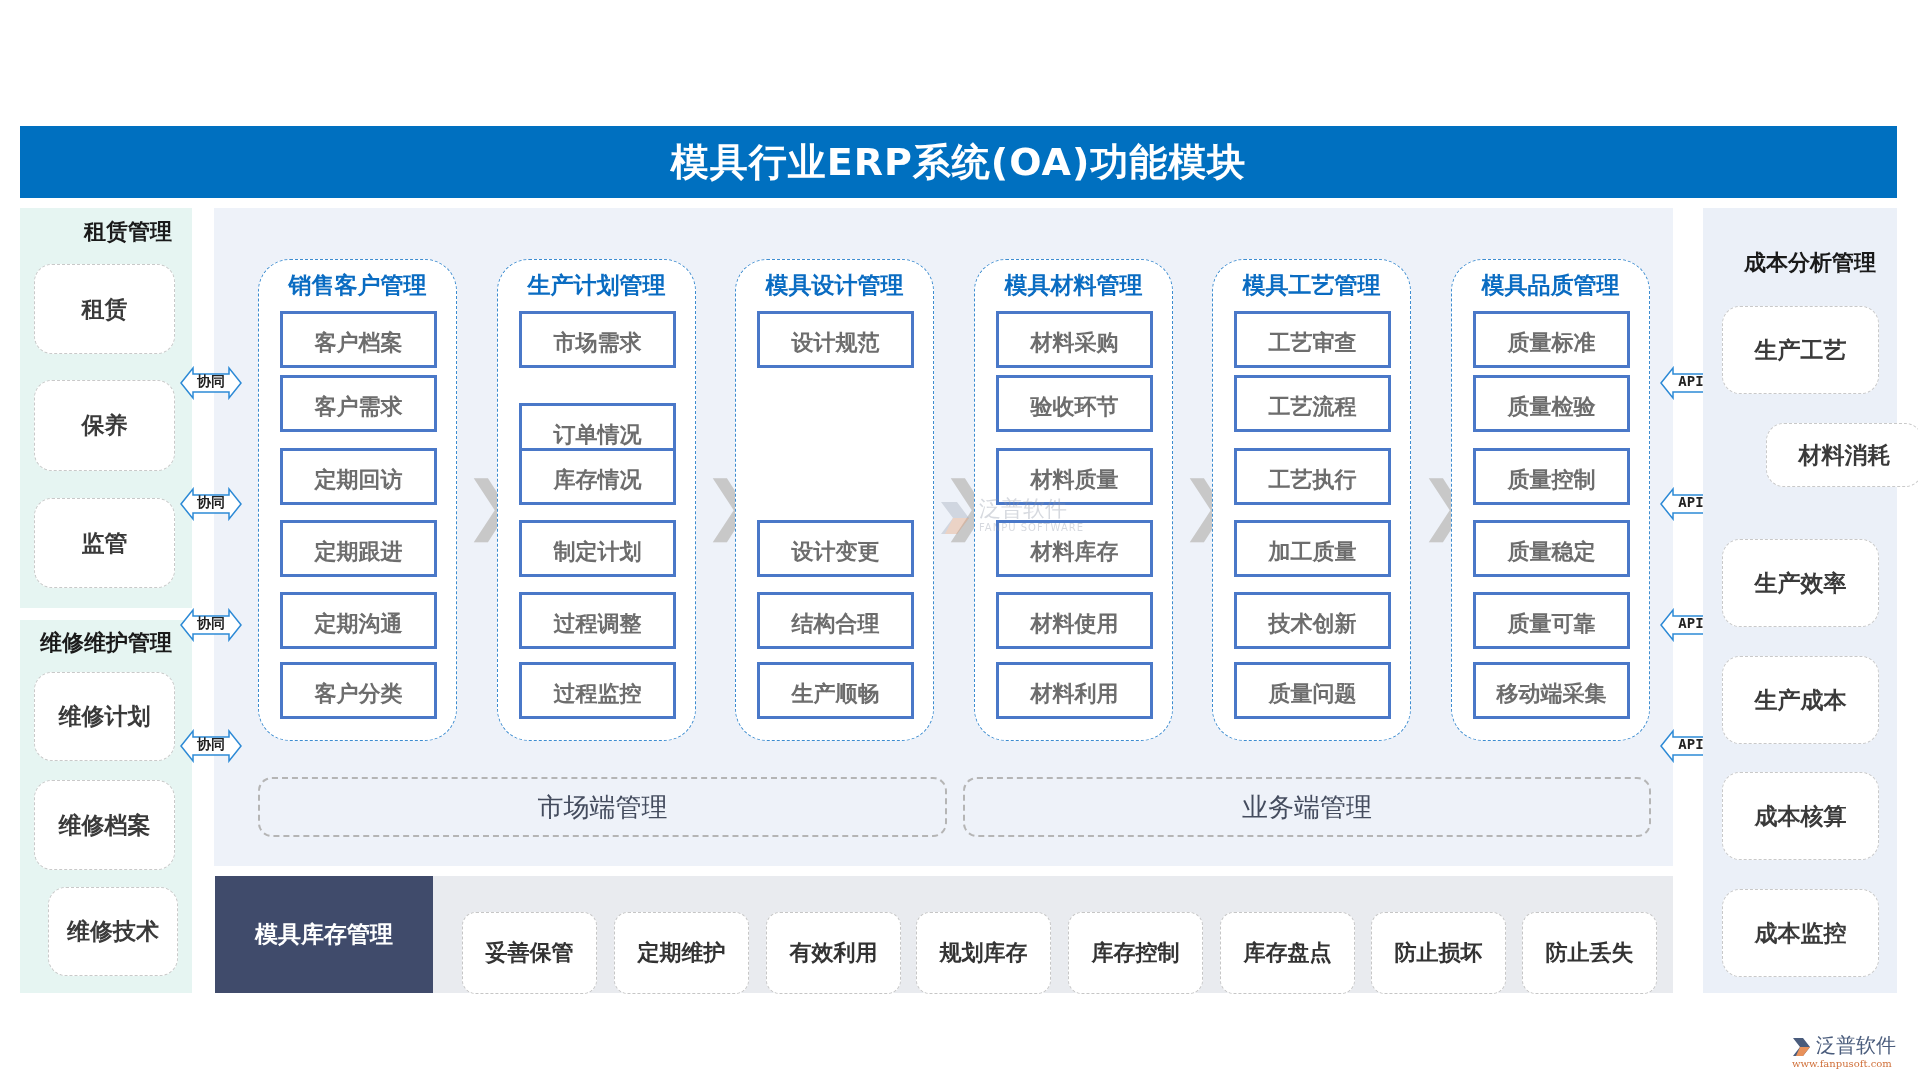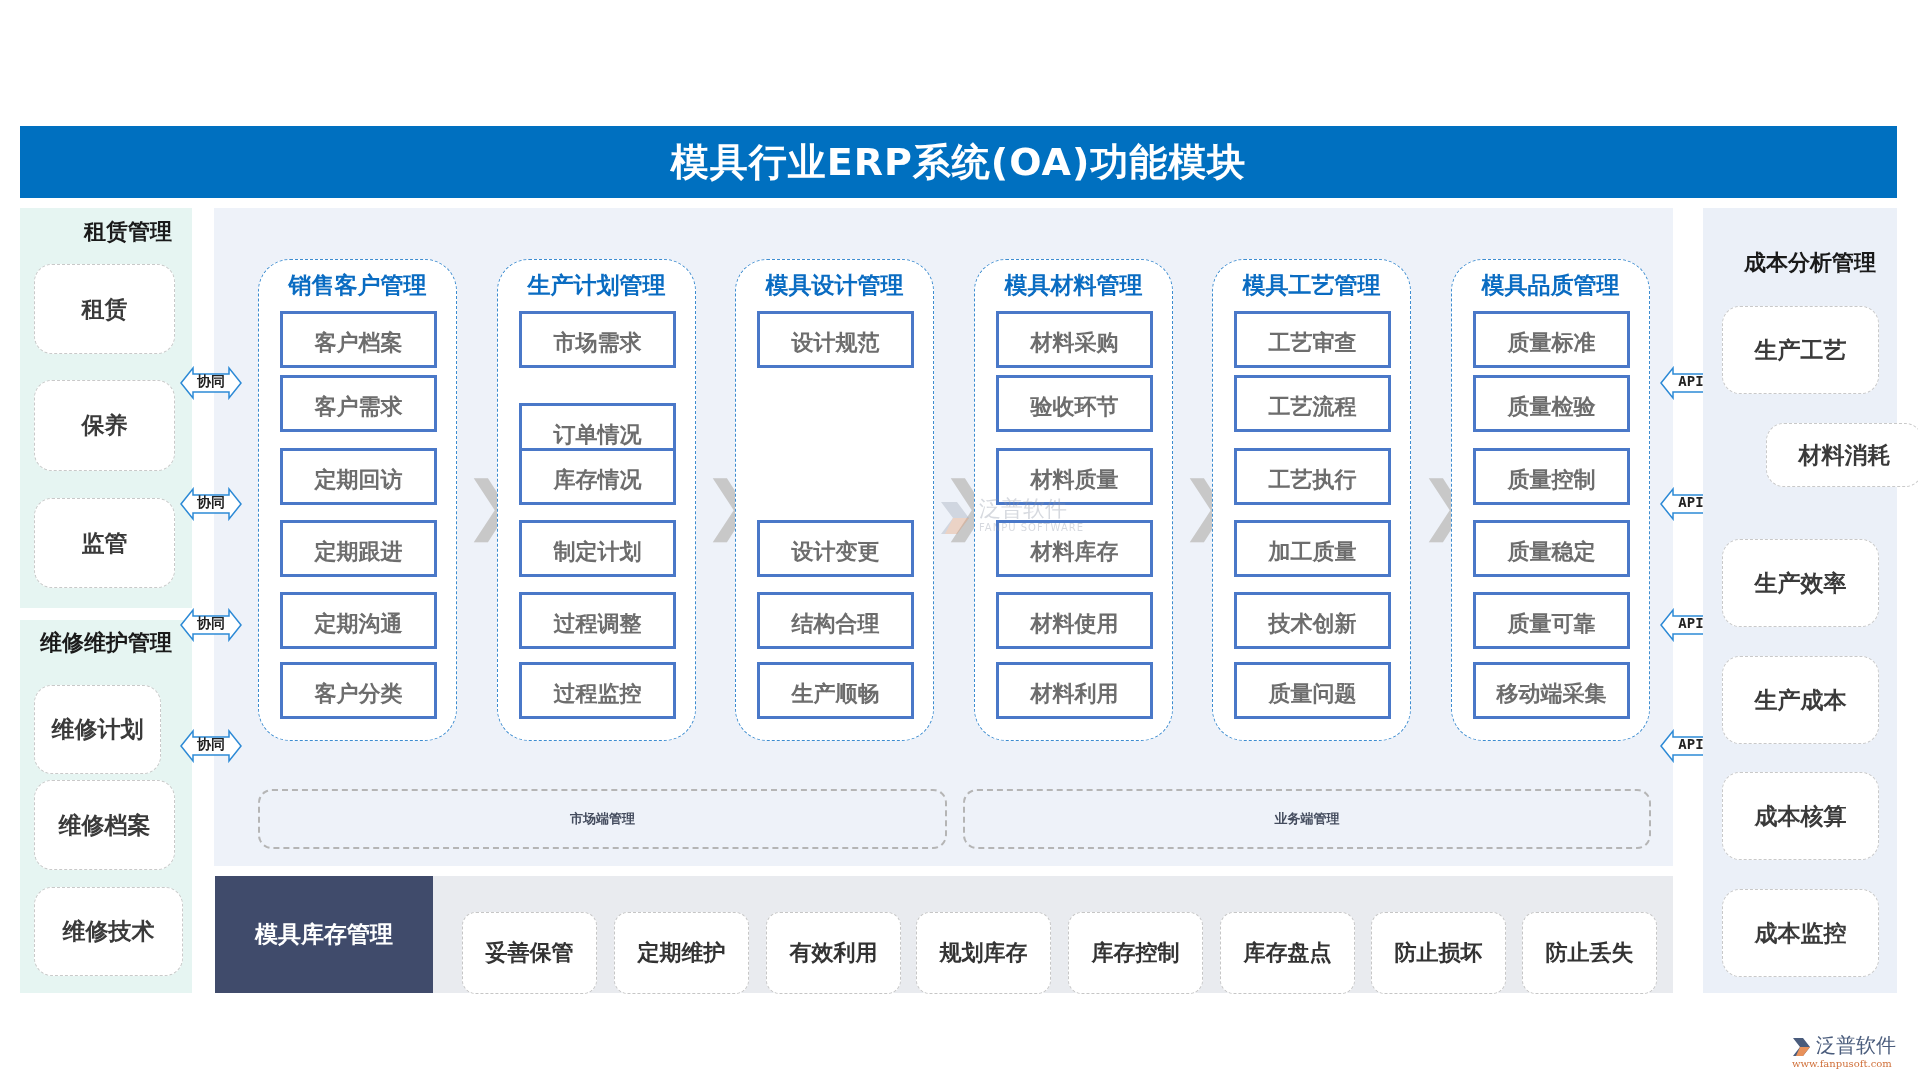--- a/index.html
+++ b/index.html
@@ -7,21 +7,21 @@
   .abs{position:absolute;}
   .title-bar{left:20px;top:126px;width:1877px;height:72px;background:#0070c0;color:#fff;font-size:38px;font-weight:bold;display:flex;align-items:center;justify-content:center;letter-spacing:1px;}
   .left-panel{background:#e6f5f2;}
   .panel-title{position:absolute;left:0;right:0;text-align:center;font-size:22px;font-weight:bold;color:#1a1a1a;}
   .side-card{position:absolute;background:#fff;border:1.5px dashed #c9c9c9;border-radius:18px;display:flex;align-items:center;justify-content:center;font-size:23px;font-weight:bold;color:#3a3a3a;}
   .main-panel{left:214px;top:208px;width:1459px;height:658px;background:#eef2f9;}
   .col{position:absolute;top:51px;width:199px;height:482px;border:1.5px dashed #3c8cd0;border-radius:32px;background:#fff;}
   .col-title{position:absolute;top:10px;left:0;right:0;text-align:center;font-size:23px;font-weight:bold;color:#0a6cc2;}
   .item{position:absolute;left:21px;width:157px;height:57px;border:3px solid #4a78c8;background:#fff;display:flex;align-items:center;justify-content:center;font-size:22px;font-weight:bold;color:#6d6d6d;padding-top:6px;}
   .chev{position:absolute;font-size:64px;color:#c8c8c8;font-weight:bold;line-height:1;}
-  .dash-box{position:absolute;top:581px;height:60px;border:2.5px dashed #b5b5b5;border-radius:14px;display:flex;align-items:center;justify-content:center;font-size:13px;font-weight:bold;color:#444c5e;}
+  .dash-box{position:absolute;top:569px;height:60px;border:2.5px dashed #b5b5b5;border-radius:14px;display:flex;align-items:center;justify-content:center;font-size:26px;font-weight:normal;color:#444c5e;}
   .bottom-bar{left:215px;top:876px;width:1458px;height:117px;background:#e9ebef;}
   .bottom-label{position:absolute;left:0;top:0;width:218px;height:117px;background:#404b6b;color:#fff;font-size:23px;font-weight:bold;display:flex;align-items:center;justify-content:center;}
   .bcard{position:absolute;top:36px;width:135px;height:82px;background:#fff;border:1.5px dashed #c6c6c6;border-radius:14px;display:flex;align-items:center;justify-content:center;font-size:22px;font-weight:bold;color:#333;}
   .right-panel{left:1703px;top:208px;width:194px;height:785px;background:#ebf0f8;}
   .arrow{position:absolute;width:62px;height:34px;}
   .arrow svg{position:absolute;left:0;top:0;}
   .arrow span{position:absolute;left:0;right:0;top:7px;text-align:center;font-size:14px;font-weight:bold;color:#222;font-family:"DejaVu Sans Mono","Liberation Mono",monospace;}
   .watermark{position:absolute;left:935px;top:494px;width:160px;height:46px;opacity:0.35;}
   .logo{position:absolute;left:1790px;top:1032px;width:120px;height:40px;}
 </style>
@@ -32,23 +32,23 @@
 
 <div class="abs left-panel" style="left:20px;top:208px;width:172px;height:400px;">
   <div class="panel-title" style="top:9px;margin-left:44px;">租赁管理</div>
   <div class="side-card" style="left:14px;top:56px;width:141px;height:90px;">租赁</div>
   <div class="side-card" style="left:14px;top:172px;width:141px;height:91px;">保养</div>
   <div class="side-card" style="left:14px;top:290px;width:141px;height:90px;">监管</div>
 </div>
 
 <div class="abs left-panel" style="left:20px;top:620px;width:172px;height:373px;">
   <div class="panel-title" style="top:8px;">维修维护管理</div>
-  <div class="side-card" style="left:14px;top:52px;width:127px;height:89px;margin-top:13px;">维修计划</div>
+  <div class="side-card" style="left:14px;top:52px;width:141px;height:89px;">维修计划</div>
   <div class="side-card" style="left:14px;top:160px;width:141px;height:90px;">维修档案</div>
-  <div class="side-card" style="left:14px;top:267px;width:149px;height:89px;">维修技术</div>
+  <div class="side-card" style="left:28px;top:267px;width:130px;height:89px;">维修技术</div>
 </div>
 
 <div class="abs main-panel">
 
   <div class="col" style="left:44px;">
     <div class="col-title">销售客户管理</div>
     <div class="item" style="top:51px;">客户档案</div>
     <div class="item" style="top:115px;">客户需求</div>
     <div class="item" style="top:188px;">定期回访</div>
     <div class="item" style="top:260px;">定期跟进</div>

